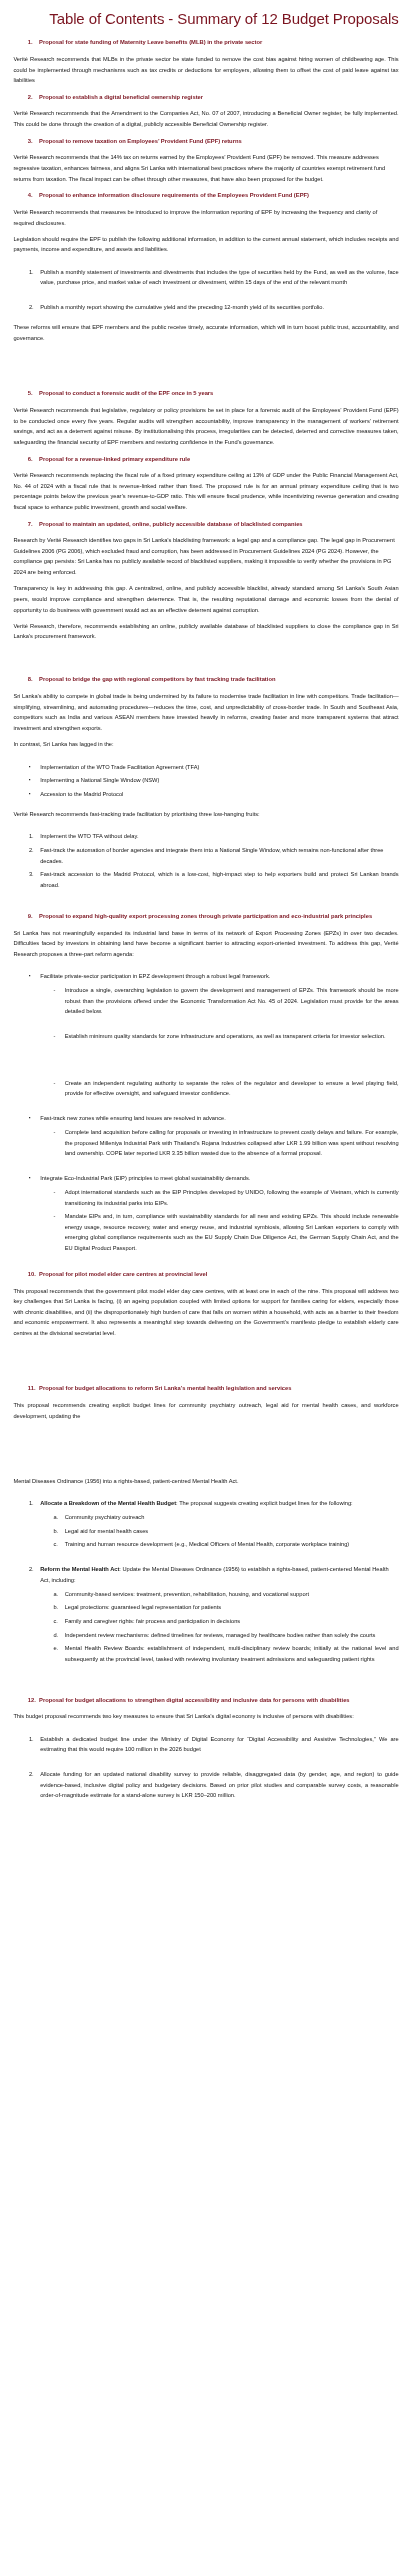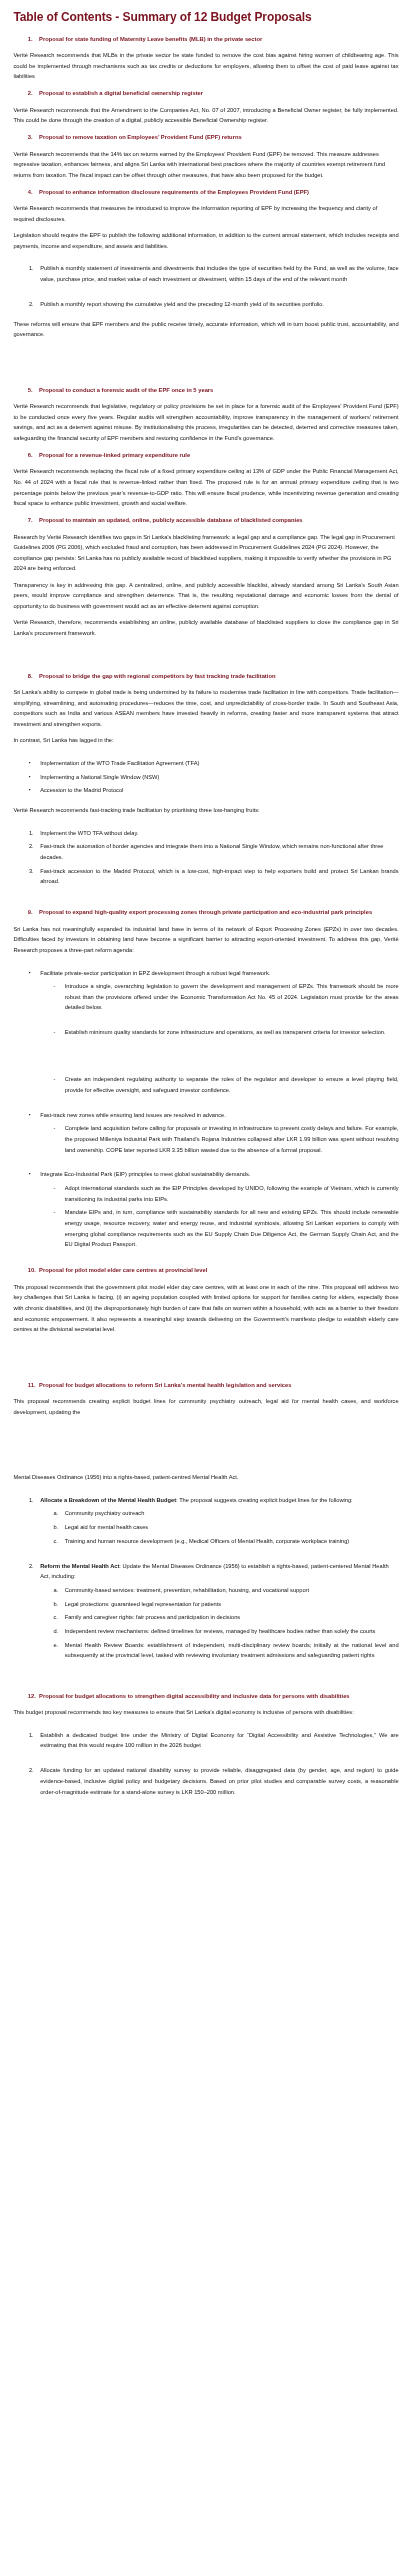--- a/index.html
+++ b/index.html
@@ -15,26 +15,27 @@
   }
   #doc {
     width: 412px;
     min-height: 2992px;
     box-sizing: border-box;
     padding: 7.2px 13.4px 20.6px 13.4px;
     background: #ffffff;
     position: relative;
   }
   h1.doc-title {
-    font-size: 12px;
+    font-size: 15px;
     line-height: 1.25;
-    font-weight: bold;
+    font-weight: normal;
     color: #7b1420;
     margin: 3.1px 0 9.3px 0;
     letter-spacing: -0.1px;
+    text-align: right;
   }
   
   .prop {
     display: flex;
     color: #7b1420;
     font-weight: bold;
     font-size: 5.8px;
     line-height: 1.62;
     margin: 7.2px 0 6.2px 0;
     padding-left: 14.4px;

